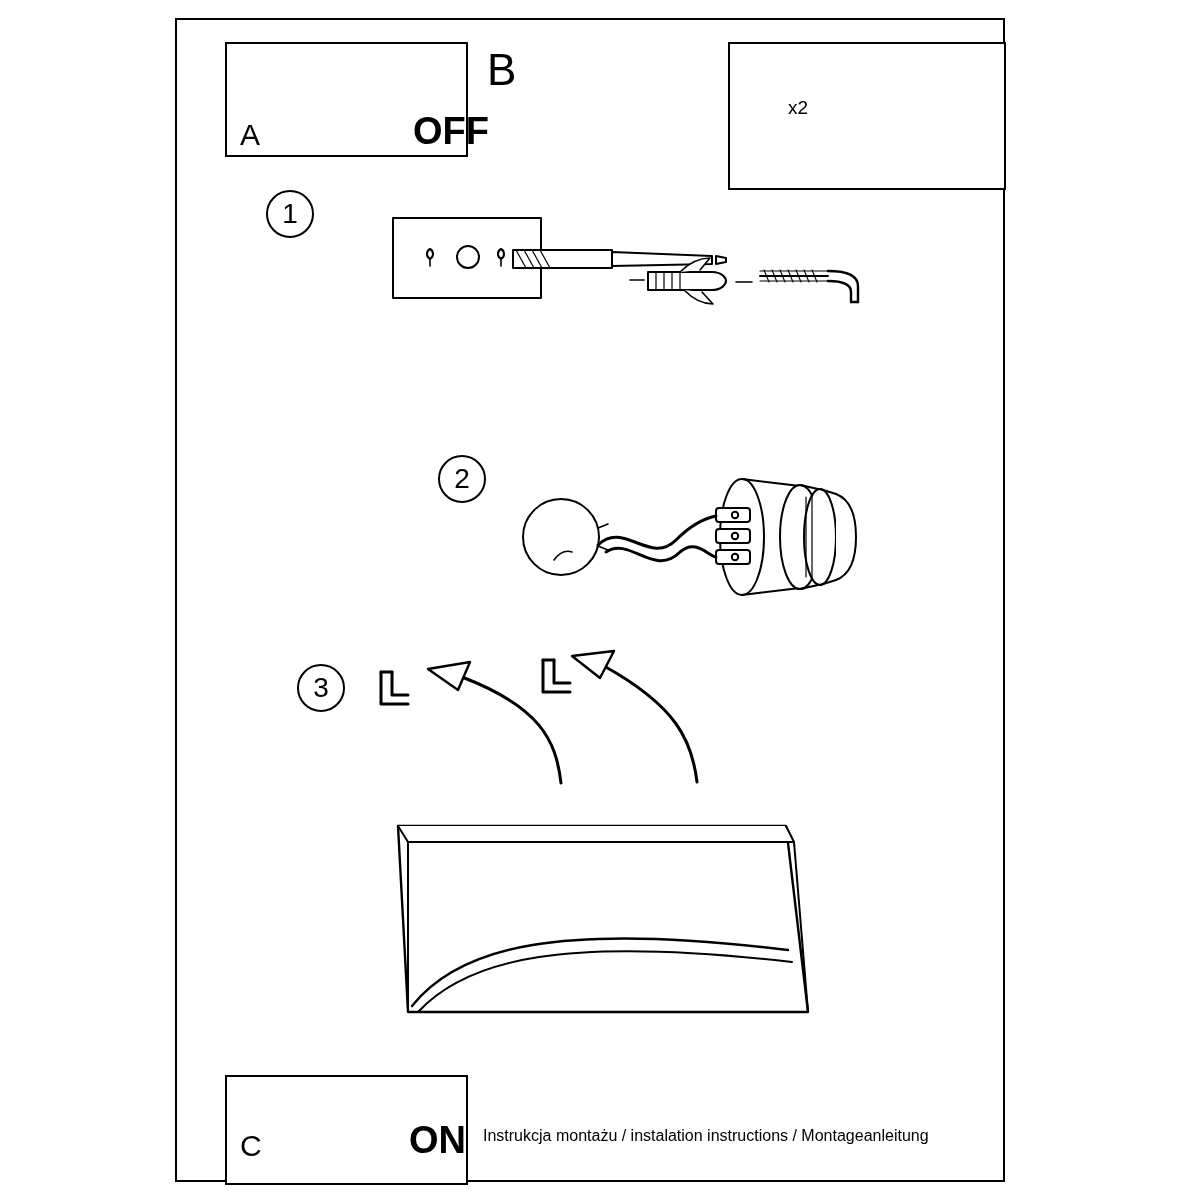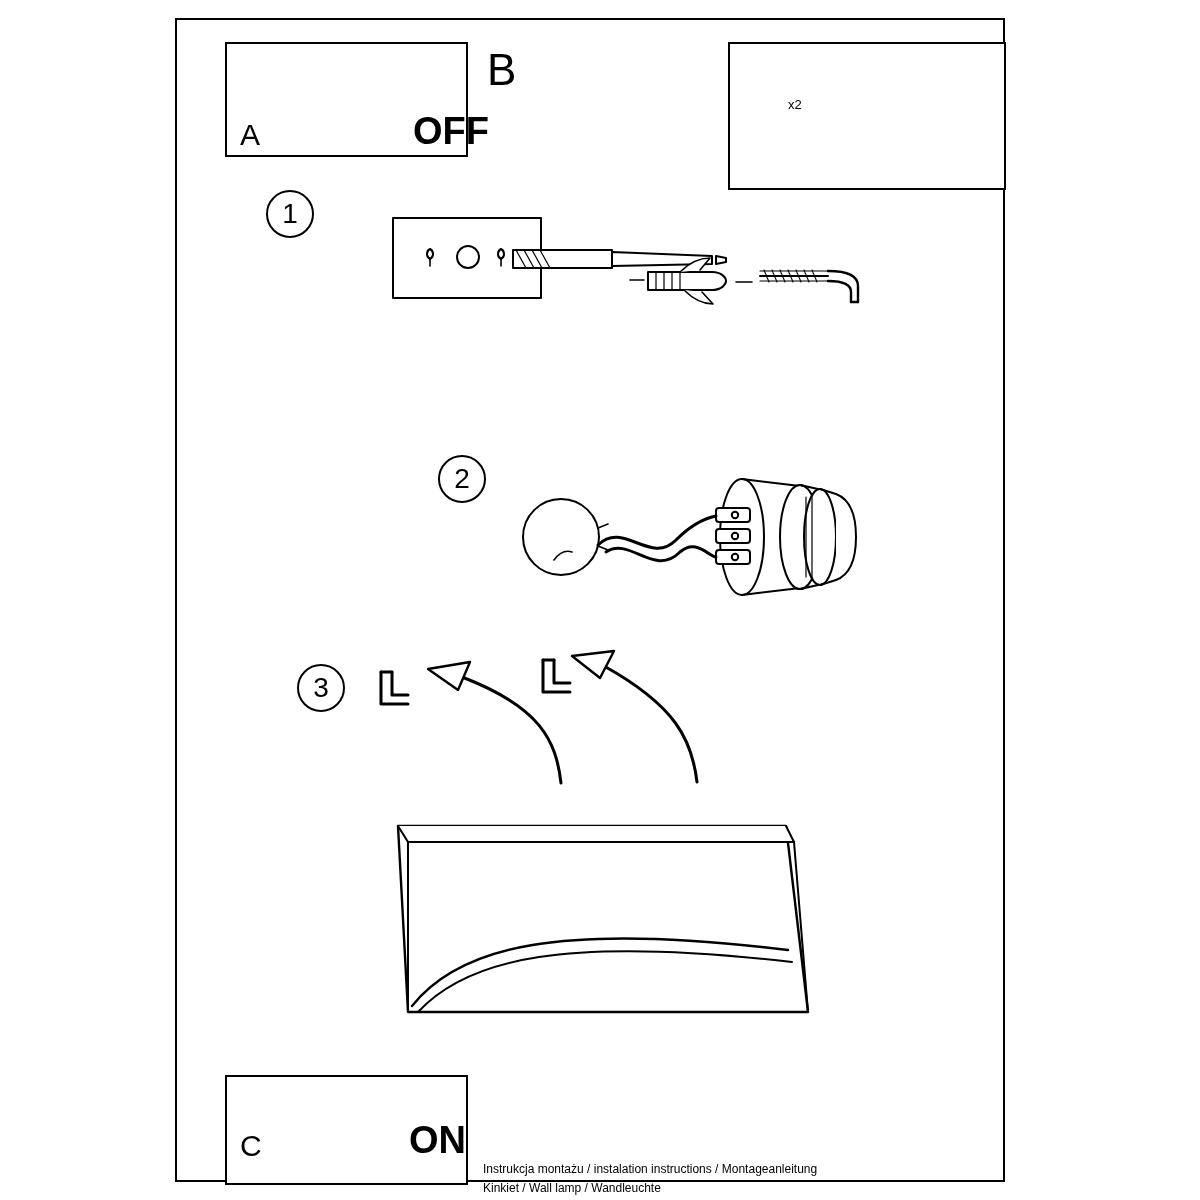--- a/index.html
+++ b/index.html
@@ -63,21 +63,21 @@
     line-height: 1;
     margin-left: 41px;
   }
   #label-off { left: 372px; top: 112px; }
   #label-on  { left: 368px; top: 1121px; }
 
   .x2-label {
     position: absolute;
     left: 788px;
     top: 98px;
-    font-size: 13px;
+    font-size: 19px;
     line-height: 1;
   }
 
   
   .step {
     position: absolute;
     width: 48px;
     height: 48px;
     border: 2px solid #000;
     border-radius: 50%;
@@ -98,23 +98,23 @@
     left: 0; top: 0;
     width: 1200px;
     height: 1200px;
     pointer-events: none;
   }
 
   
   .caption {
     position: absolute;
     left: 483px;
-    top: 1160px;
+    top: 1124px;
     width: 450px;
-    font-size: 12px;
+    font-size: 16px;
     line-height: 1.55;
   }
 </style>
 </head>
 <body>
 
 <div id="sheet">
 
   <div class="frame"></div>
 
@@ -345,16 +345,15 @@
 
   <div class="corner-letter" id="letter-c">C</div>
   <div class="state-label" id="label-on">ON</div>
 
   <div class="step" id="step-1">1</div>
   <div class="step" id="step-2">2</div>
   <div class="step" id="step-3">3</div>
 
   <div class="caption">
     <div>Instrukcja montażu / instalation instructions / Montageanleitung</div>
-    <div>Kinkiet / Wall lamp / Wandleuchte</div>
   </div>
 
 </div>
 
 </body></html>

